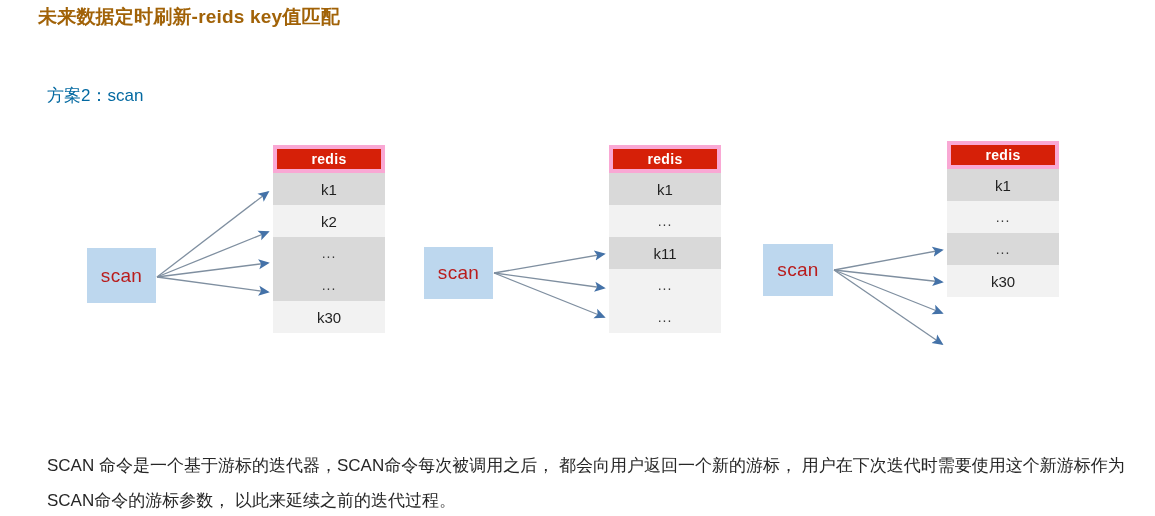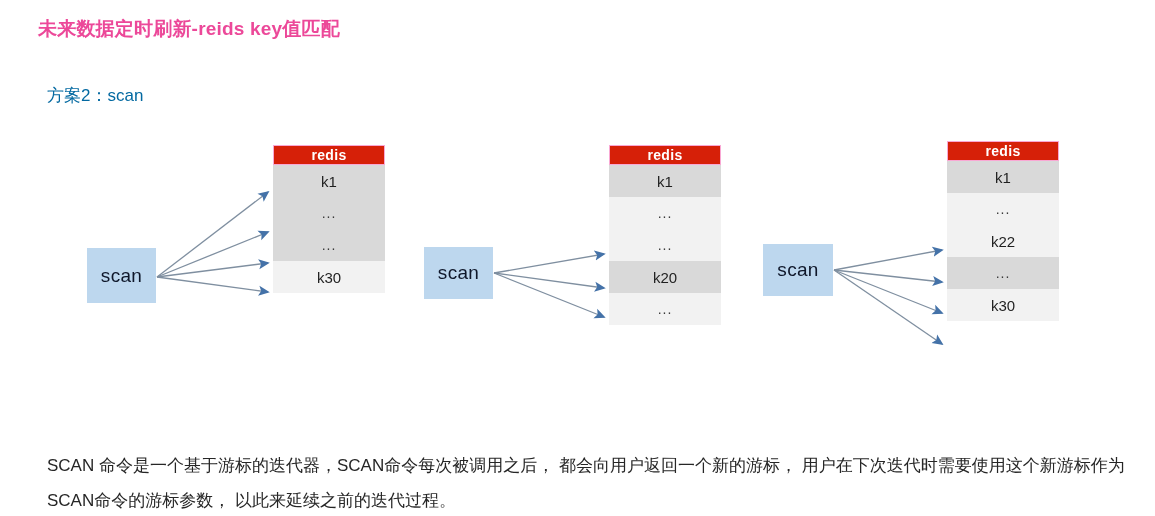--- a/index.html
+++ b/index.html
@@ -13,25 +13,25 @@
     position: relative;
     font-family: "Liberation Sans", "DejaVu Sans", sans-serif;
     color: #262626;
     overflow: hidden;
   }
 
   
   #page-title {
     position: absolute;
     left: 38px;
-    top: 16px;
+    top: 4px;
     font-size: 19px;
     font-weight: bold;
     letter-spacing: 0.2px;
-    color: #ec4899;
+    color: #a16207;
     white-space: nowrap;
   }
   #subtitle {
     position: absolute;
     left: 47px;
     top: 84px;
     font-size: 17px;
     font-weight: normal;
     color: #0369a1;
     white-space: nowrap;
@@ -55,41 +55,41 @@
   }
 
   
   .scan-box {
     position: absolute;
     background: #bdd7ee;
     display: flex;
     align-items: center;
     justify-content: center;
     font-size: 19px;
-    color: #0f172a;
+    color: #b91c1c;
     letter-spacing: 0.3px;
   }
   #scan-box-1 { left: 87px;  top: 248px; width: 69px; height: 55px; }
   #scan-box-2 { left: 424px; top: 247px; width: 69px; height: 52px; }
   #scan-box-3 { left: 763px; top: 244px; width: 70px; height: 52px; }
 
   
   .redis-table {
     position: absolute;
     width: 112px;
     box-sizing: border-box;
   }
   #redis-table-1 { left: 273px; top: 145px; }
   #redis-table-2 { left: 609px; top: 145px; }
   #redis-table-3 { left: 947px; top: 141px; }
 
   .redis-header {
-    height: 20px;
+    height: 28px;
     background: #d62008;
-    border: 1px solid #f9a8d4;
+    border: 4px solid #f9a8d4;
     color: #ffffff;
     font-size: 14px;
     font-weight: bold;
     display: flex;
     align-items: center;
     justify-content: center;
     letter-spacing: 0.3px;
     box-sizing: border-box;
   }
   .redis-row {
@@ -153,38 +153,38 @@
     </g>
   </svg>
 
   <div class="scan-box" id="scan-box-1">scan</div>
   <div class="scan-box" id="scan-box-2">scan</div>
   <div class="scan-box" id="scan-box-3">scan</div>
 
   <div class="redis-table" id="redis-table-1">
     <div class="redis-header">redis</div>
     <div class="redis-row shade-dark">k1</div>
+    <div class="redis-row shade-light">k2</div>
     <div class="redis-row shade-dark ellipsis">...</div>
     <div class="redis-row shade-dark ellipsis">...</div>
     <div class="redis-row shade-light">k30</div>
   </div>
 
   <div class="redis-table" id="redis-table-2">
     <div class="redis-header">redis</div>
     <div class="redis-row shade-dark">k1</div>
     <div class="redis-row shade-light ellipsis">...</div>
+    <div class="redis-row shade-dark">k11</div>
     <div class="redis-row shade-light ellipsis">...</div>
-    <div class="redis-row shade-dark">k20</div>
     <div class="redis-row shade-light ellipsis">...</div>
   </div>
 
   <div class="redis-table" id="redis-table-3">
     <div class="redis-header">redis</div>
     <div class="redis-row shade-dark">k1</div>
     <div class="redis-row shade-light ellipsis">...</div>
-    <div class="redis-row shade-light">k22</div>
     <div class="redis-row shade-dark ellipsis">...</div>
     <div class="redis-row shade-light">k30</div>
   </div>
 
 </div>
 
 <div id="body-text">SCAN 命令是一个基于游标的迭代器，SCAN命令每次被调用之后， 都会向用户返回一个新的游标， 用户在下次迭代时需要使用这个新游标作为SCAN命令的游标参数， 以此来延续之前的迭代过程。</div>
 
 </body></html>

